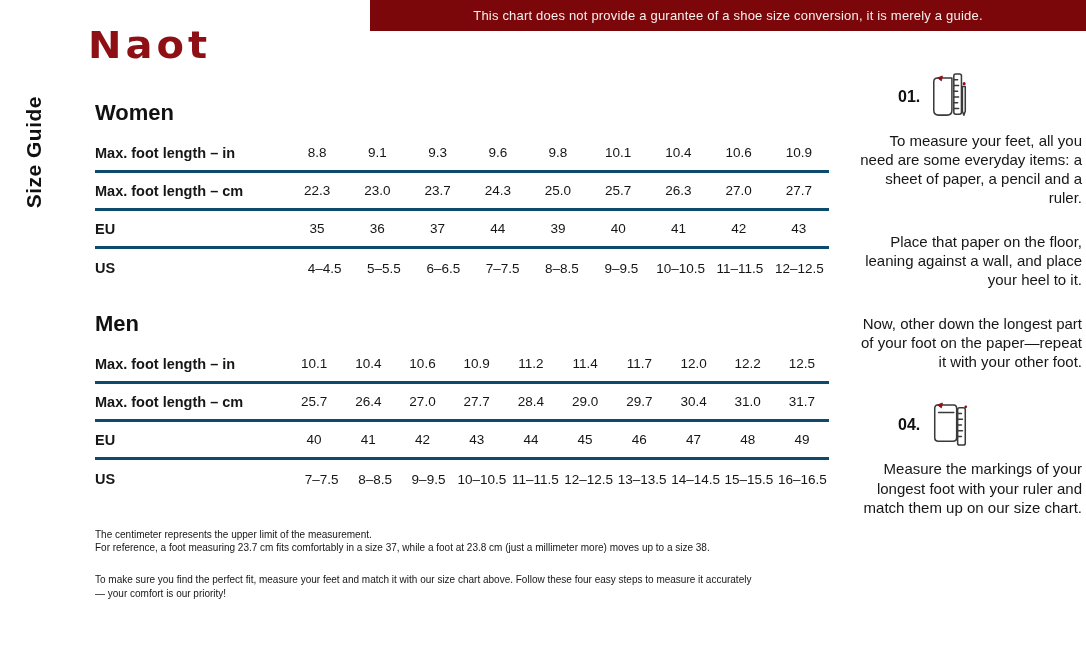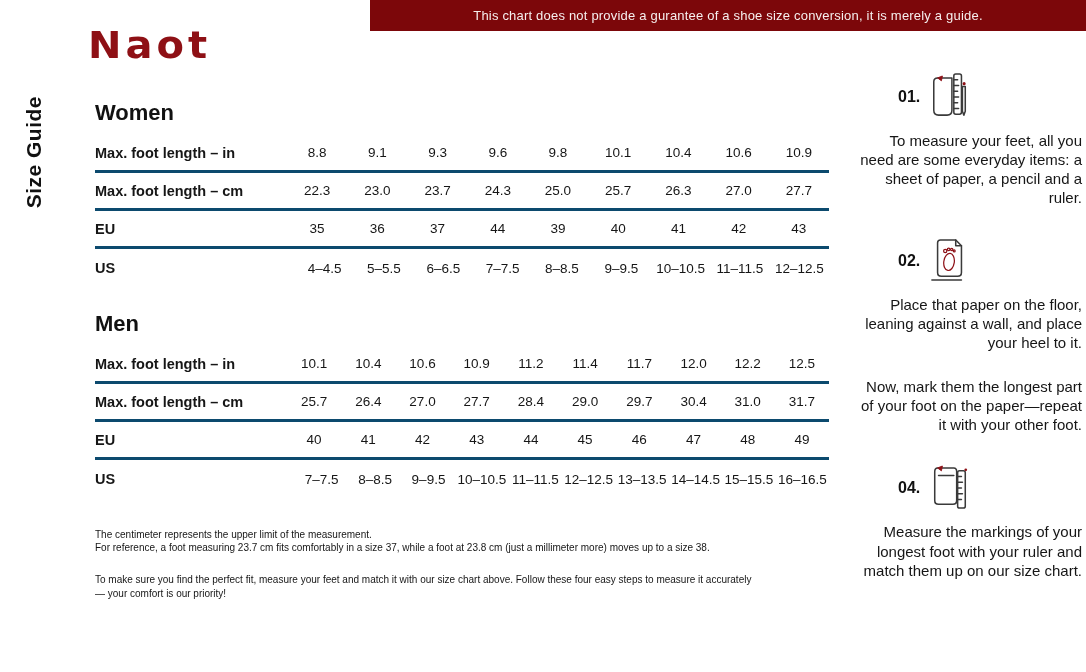--- a/index.html
+++ b/index.html
@@ -285,39 +285,24 @@
               <line x1="26" y1="33" x2="30" y2="33" fill="none" stroke="#3a3a3a" stroke-width="1.6" stroke-linecap="round" stroke-linejoin="round"></line>
               <line x1="26" y1="39" x2="31" y2="39" fill="none" stroke="#3a3a3a" stroke-width="1.6" stroke-linecap="round" stroke-linejoin="round"></line>
               <path d="M38 16 V42 L36.5 46 L35 42 V16 Z" fill="none" stroke="#3a3a3a" stroke-width="1.6" stroke-linecap="round" stroke-linejoin="round"></path>
               <circle cx="36.8" cy="13" r="1.6" fill="#8e1117"></circle>
             </svg>
           </span>
         </div>
         <p class="step-text">To measure your feet, all you need are some everyday items: a sheet of paper, a pencil and a ruler.</p>
       </div>
       <div class="step">
-        <div class="step-head">
-          <span class="step-number">02.</span>
-          <span class="step-icon">
-            <svg width="42" height="52" viewBox="0 0 44 54">
-              <path d="M12 5 H28 L34 11 V39 Q34 43 30 43 H13 Q9 43 9 39 V8 Q9 5 12 5 Z" fill="none" stroke="#3a3a3a" stroke-width="1.6" stroke-linecap="round" stroke-linejoin="round"></path>
-              <path d="M28 5 V11 H34" fill="none" stroke="#3a3a3a" stroke-width="1.6" stroke-linecap="round" stroke-linejoin="round"></path>
-              <ellipse cx="21" cy="28" rx="5.5" ry="9" transform="rotate(8 21 28)" fill="none" stroke="#8e1117" stroke-width="1.3" stroke-linecap="round"></ellipse>
-              <circle cx="17" cy="16.5" r="1.7" fill="none" stroke="#8e1117" stroke-width="1.3" stroke-linecap="round"></circle>
-              <circle cx="20.6" cy="14.8" r="1.4" fill="none" stroke="#8e1117" stroke-width="1.3" stroke-linecap="round"></circle>
-              <circle cx="23.8" cy="15" r="1.2" fill="none" stroke="#8e1117" stroke-width="1.3" stroke-linecap="round"></circle>
-              <circle cx="26.4" cy="16.4" r="1.0" fill="none" stroke="#8e1117" stroke-width="1.3" stroke-linecap="round"></circle>
-              <line x1="3" y1="47" x2="34" y2="47" fill="none" stroke="#3a3a3a" stroke-width="1.6" stroke-linecap="round" stroke-linejoin="round"></line>
-            </svg>
-          </span>
-        </div>
         <p class="step-text">Place that paper on the floor, leaning against a wall, and place your heel to it.</p>
       </div>
       <div class="step">
-        <p class="step-text">Now, mark them the longest part of your foot on the paper—repeat it with your other foot.</p>
+        <p class="step-text">Now, other down the longest part of your foot on the paper—repeat it with your other foot.</p>
       </div>
       <div class="step">
         <div class="step-head">
           <span class="step-number">04.</span>
           <span class="step-icon">
             <svg width="42" height="52" viewBox="0 0 44 54">
               <path d="M9 6 H26 Q29 6 29 10 V40 Q29 44 25 44 H10 Q6 44 6 40 V10 Q6 6 9 6 Z" fill="none" stroke="#3a3a3a" stroke-width="1.6" stroke-linecap="round" stroke-linejoin="round"></path>
               <path d="M9 6 L14 4 L13 9 Z" fill="#8e1117" stroke="#8e1117"></path>
               <line x1="10" y1="14" x2="26" y2="14" fill="none" stroke="#3a3a3a" stroke-width="1.6" stroke-linecap="round" stroke-linejoin="round"></line>
               <rect x="30" y="9" width="8" height="39" rx="2" fill="none" stroke="#3a3a3a" stroke-width="1.6" stroke-linecap="round" stroke-linejoin="round"></rect>

